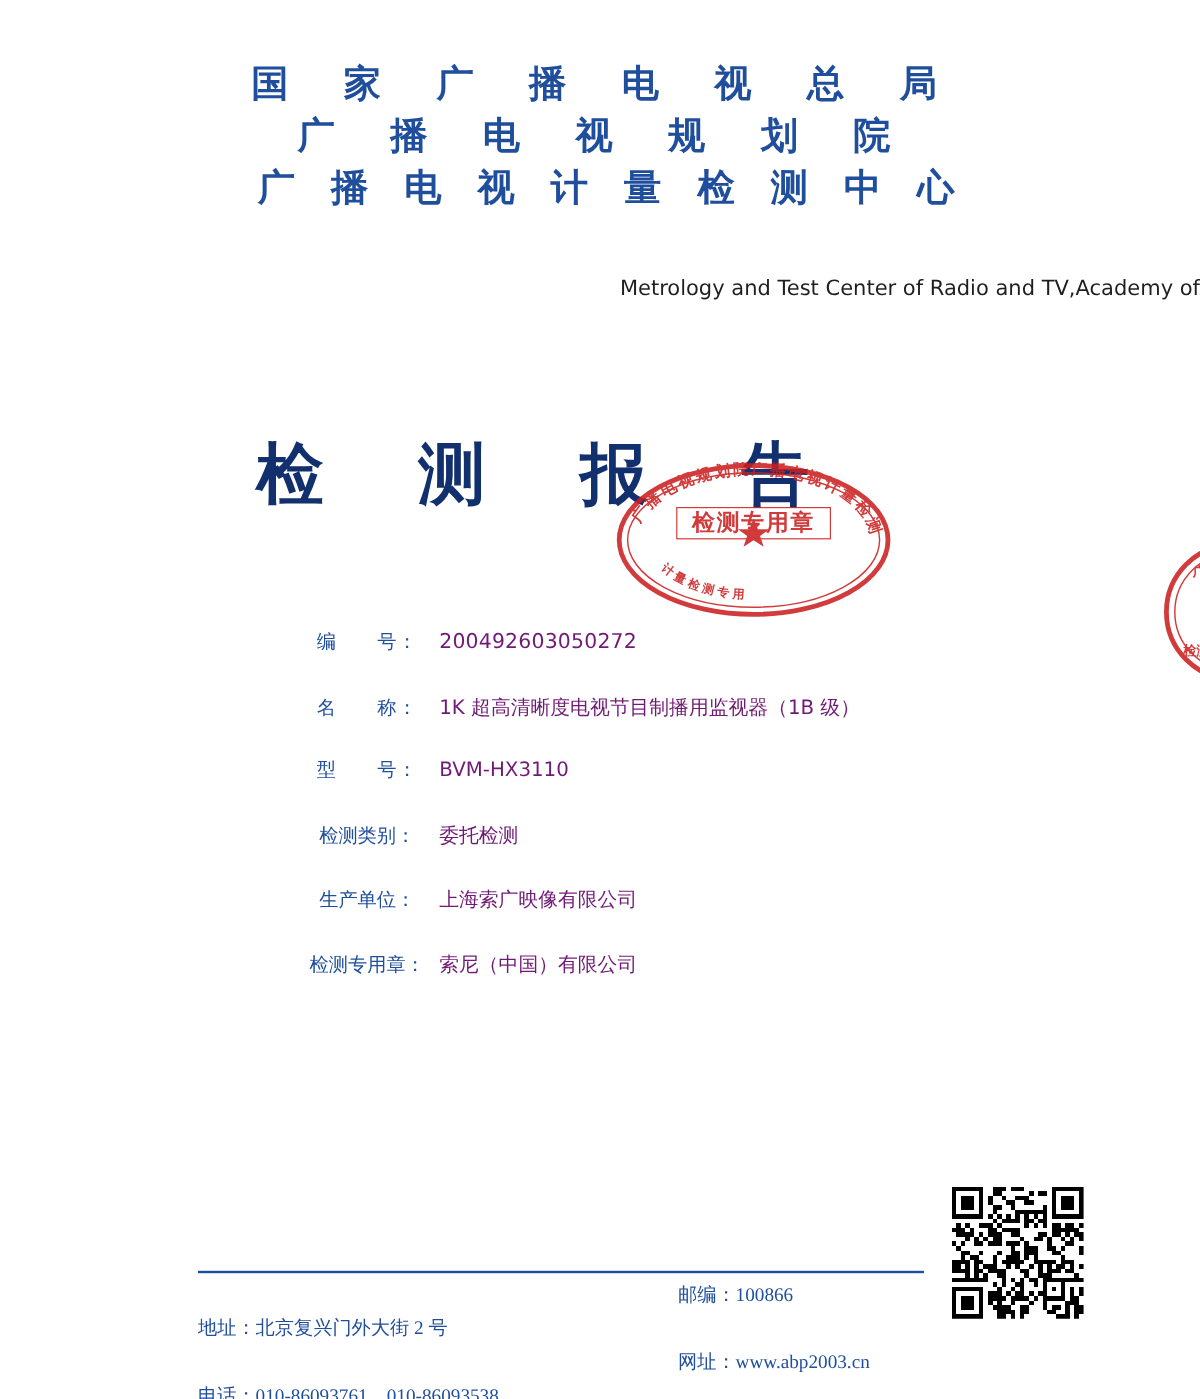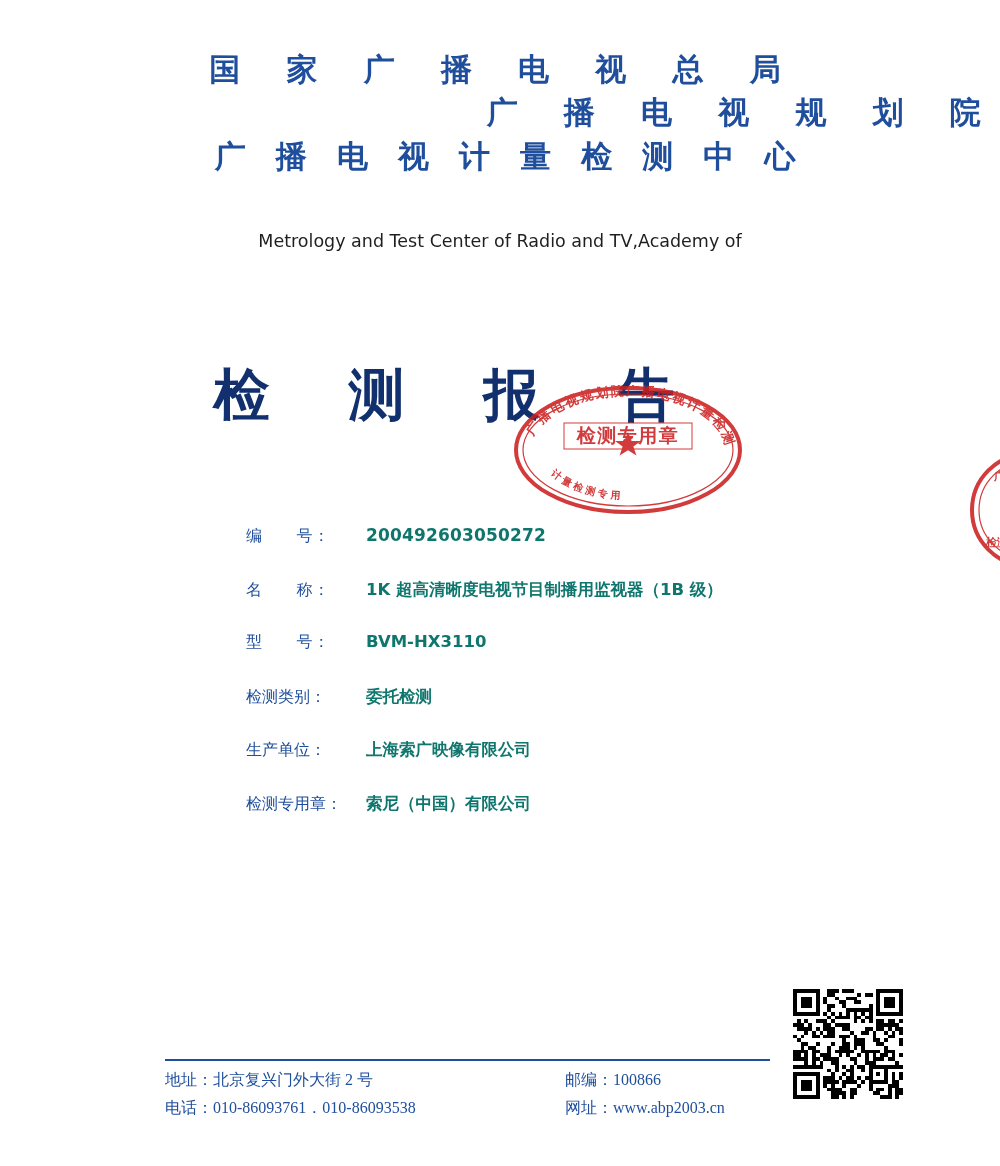--- a/index.html
+++ b/index.html
@@ -28,30 +28,30 @@
     font-family: "Liberation Serif", serif;
     font-weight: bold;
     color: #1f4e9c;
     font-size: 31px;
     letter-spacing: 0.30em;
     line-height: 1.40;
     text-indent: 0.30em;
     white-space: nowrap;
   }
   .org-line.l1 { letter-spacing: 0.62em; }
-  .org-line.l2 { letter-spacing: 0.62em; text-align: right; }
+  .org-line.l2 { letter-spacing: 0.62em; }
   .org-line.l3 { letter-spacing: 0.36em; padding-left: 12px; }
 
   
   .org-en {
     position: absolute;
     top: 228px;
     left: 0;
     width: 1000px;
-    text-align: center;
+    text-align: right;
     color: #1f1f1f;
     font-size: 17.5px;
     line-height: 1.55;
     font-family: "DejaVu Sans", sans-serif;
   }
 
   
   .report-title {
     position: absolute;
     top: 358px;
@@ -91,36 +91,37 @@
     position: absolute;
     top: 525px;
     left: 246px;
     width: 640px;
   }
   .field-row {
     display: flex;
     align-items: baseline;
     margin-bottom: 29.5px;
     height: 24px;
+    text-align: center;
   }
   .field-label {
     width: 120px;
     flex: 0 0 120px;
     color: #1f4e9c;
     font-size: 16px;
     font-family: "DejaVu Sans", sans-serif;
     white-space: nowrap;
   }
   .field-label.spaced {
     letter-spacing: 0.05em;
   }
   .field-value {
-    color: #0f766e;
+    color: #701a75;
     font-size: 16.5px;
-    font-weight: bold;
+    font-weight: normal;
     font-family: "DejaVu Sans", sans-serif;
     white-space: nowrap;
   }
   .field-value.mono-num {
     font-size: 17px;
     letter-spacing: 0.01em;
   }
 
   
   .qr {
@@ -147,21 +148,21 @@
     top: 1066px;
     width: 640px;
     color: #1f4e9c;
     font-family: "Liberation Serif", serif;
     font-size: 16px;
     line-height: 1.72;
   }
   .footer-row {
     display: flex;
   }
-  .footer-col-a { width: 400px; flex: 0 0 400px; white-space: nowrap; }
+  .footer-col-a { width: 400px; flex: 0 0 400px; white-space: nowrap; margin-top: 28px; }
   .footer-col-b { white-space: nowrap; }
 </style>
 </head>
 <body>
 
 <div class="org-block">
   <div class="org-line l1">国 家 广 播 电 视 总 局</div>
   <div class="org-line l2">广 播 电 视 规 划 院</div>
   <div class="org-line l3">广 播 电 视 计 量 检 测 中 心</div>
 </div>

